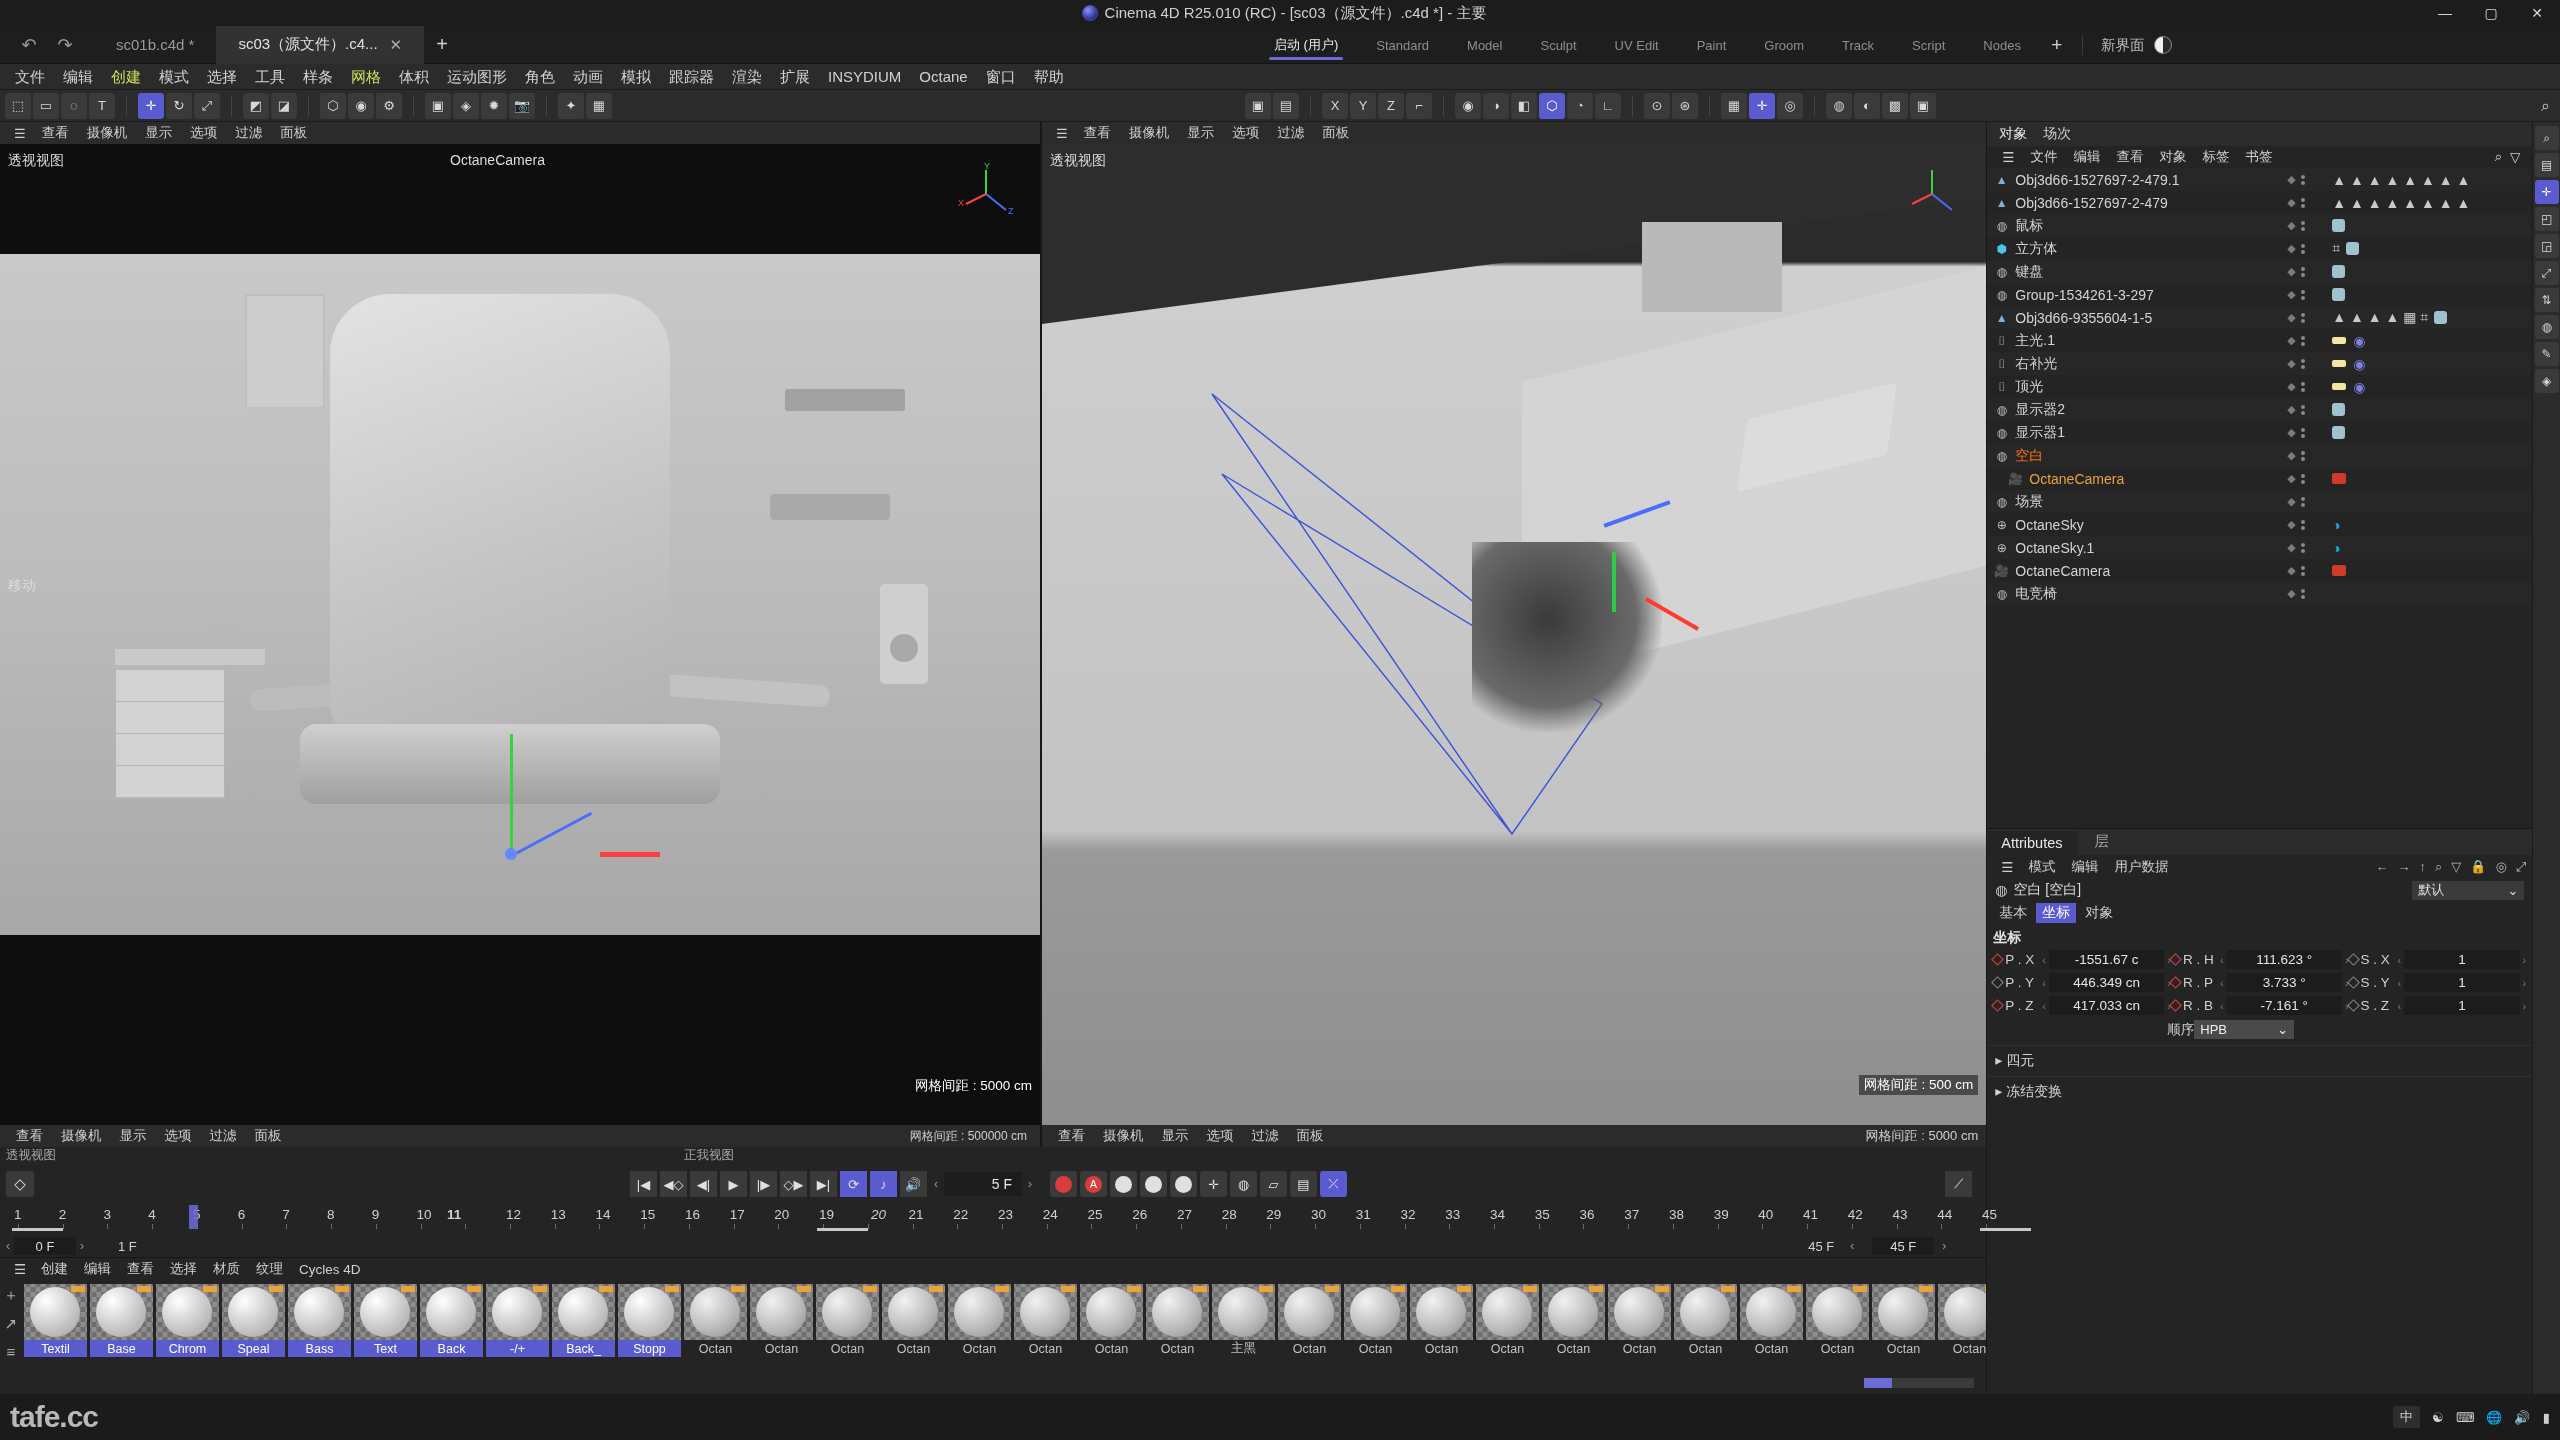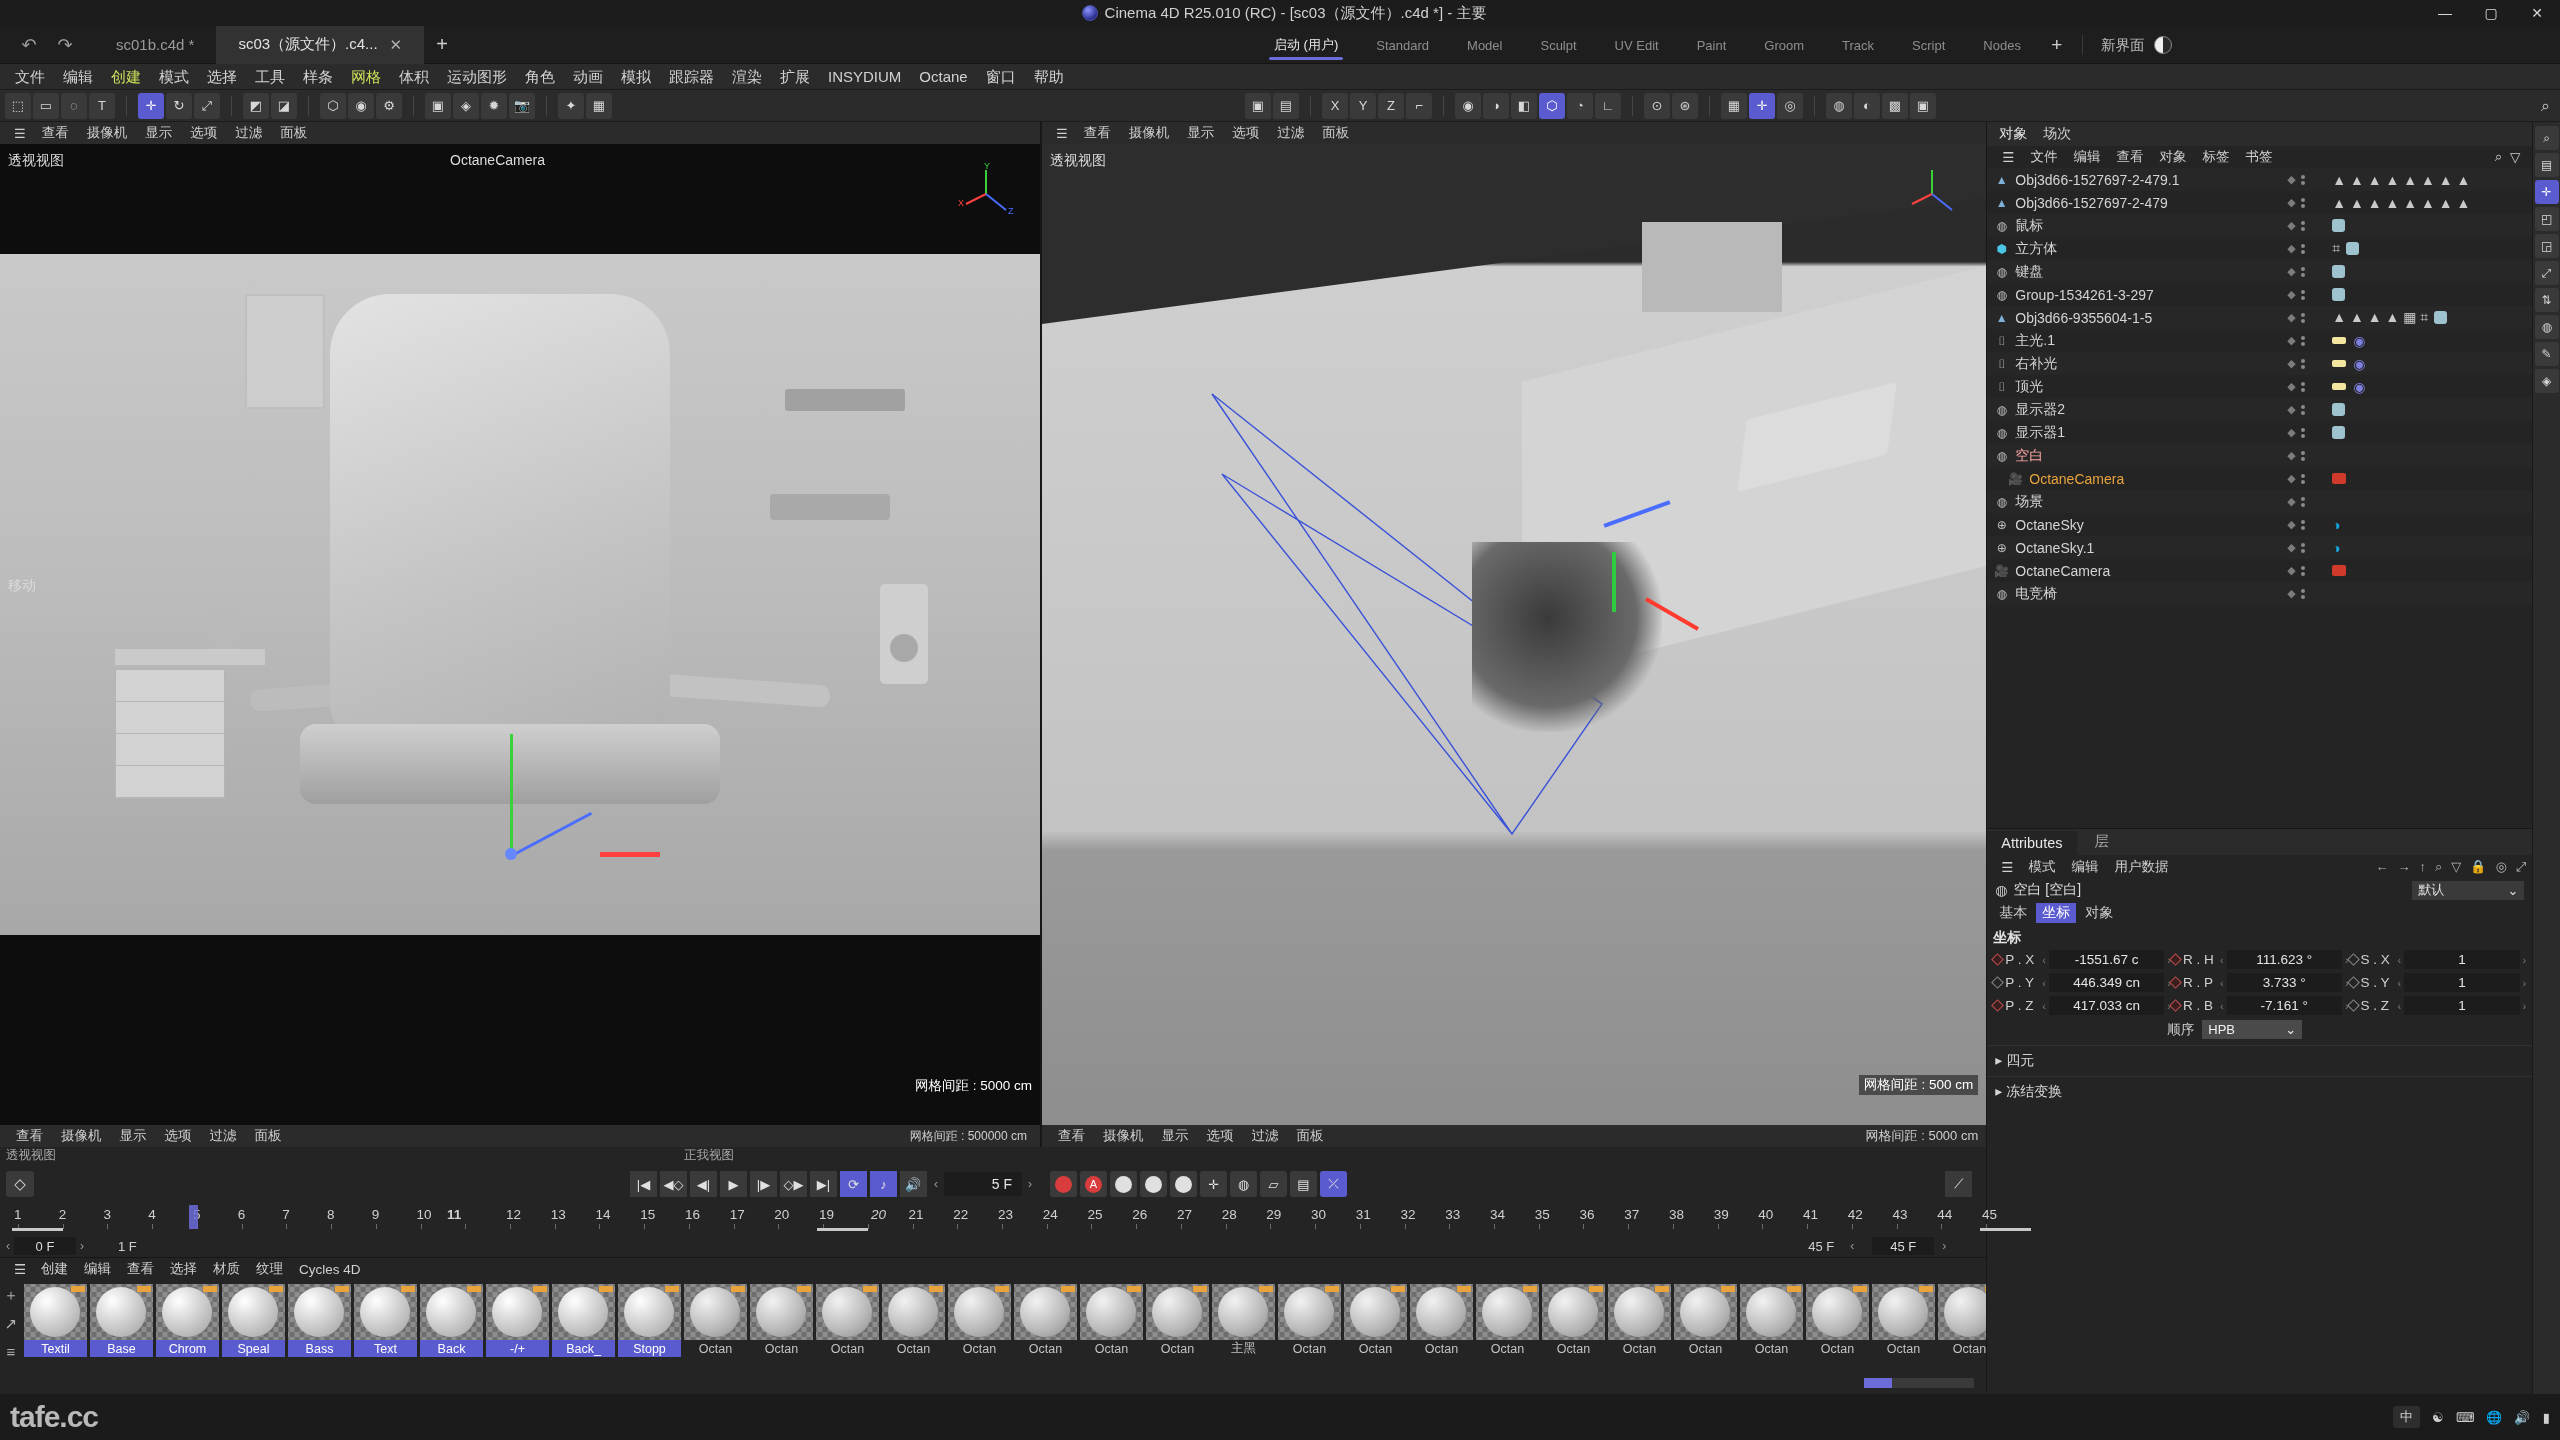--- a/index.html
+++ b/index.html
@@ -191,21 +191,21 @@
     padding-left:12px; font-size:14px; color:#cfcfcf; }
   .dockhdr .t { color:#e8e8e8; }
   .dockmenu { height:22px; display:flex; align-items:center; gap:2px; padding-left:8px;
     font-size:13.5px; color:#cfcfcf; position:relative; }
   .dockmenu .mi { padding:0 7px; }
   .omgr { flex:none; height:660px; overflow:hidden; position:relative; background:#242424; }
   .orow { height:23px; display:flex; align-items:center; font-size:14px; color:#d4d4d4;
     padding-left:6px; position:relative; }
   .orow:nth-child(odd) { background:#272727; }
   .orow.sel .oname { color:#e8a33d; }
-  .orow.hl .oname { color:#fca5a5; }
+  .orow.hl .oname { color:#f97316; }
   .oicon { width:17px; height:17px; margin-right:5px; display:flex;
     align-items:center; justify-content:center; font-size:12px; }
   .oname { flex:0 0 auto; }
   .odots { position:absolute; left:300px; display:flex; align-items:center; gap:5px; }
   .dotpair { display:flex; flex-direction:column; gap:2px; }
   .dotpair s { width:4px; height:4px; border-radius:50%; background:#8a8a8a;
     text-decoration:none; display:block; }
   .otags { position:absolute; left:345px; display:flex; align-items:center; gap:3px; }
   .indent { display:inline-block; width:14px; }
 
@@ -228,21 +228,21 @@
   .sechdr { font-size:14px; color:#e2e2e2; padding:5px 0 3px 6px; font-weight:bold; }
   .coordgrid { display:flex; flex-direction:column; gap:4px; padding:0 6px; }
   .crow { display:flex; align-items:center; gap:0; }
   .ccell { display:flex; align-items:center; flex:1; gap:3px; }
   .cdiamond { width:9px; height:9px; transform:rotate(45deg); border:1.5px solid #8a8a8a; }
   .cdiamond.red { border-color:#c05050; background:#3a1e1e; }
   .clabel { font-size:13.5px; color:#d0d0d0; width:34px; }
   .cfield { flex:1; height:19px; background:#1c1c1c; display:flex; align-items:center;
     justify-content:center; font-size:13.5px; color:#e4e4e4; }
   .carrow { color:#7a7a7a; font-size:11px; }
-  .orderrow { display:flex; align-items:center; gap:8px; padding:5px 0 0 180px;text-align:center; }
+  .orderrow { display:flex; align-items:center; padding:5px 0 0 180px;text-align:center; }
   .ordersel { width:100px; height:19px; background:#4a4a4a; display:flex; align-items:center;
     justify-content:space-between; padding:0 6px; font-size:13px; color:#f0f0f0; }
   .collapse { font-size:14px; color:#d5d5d5; padding:6px 0 0 8px;
     border-top:1px solid #303030; margin-top:6px; }
 
   
   .vstrip { width:28px; background:#2b2b2b; display:flex; flex-direction:column;
     align-items:center; gap:3px; padding-top:4px; border-left:1px solid #1a1a1a; }
   .vbtn { width:24px; height:24px; background:#3a3a3a; border-radius:3px;
     display:flex; align-items:center; justify-content:center; font-size:12px; color:#d8d8d8; }

